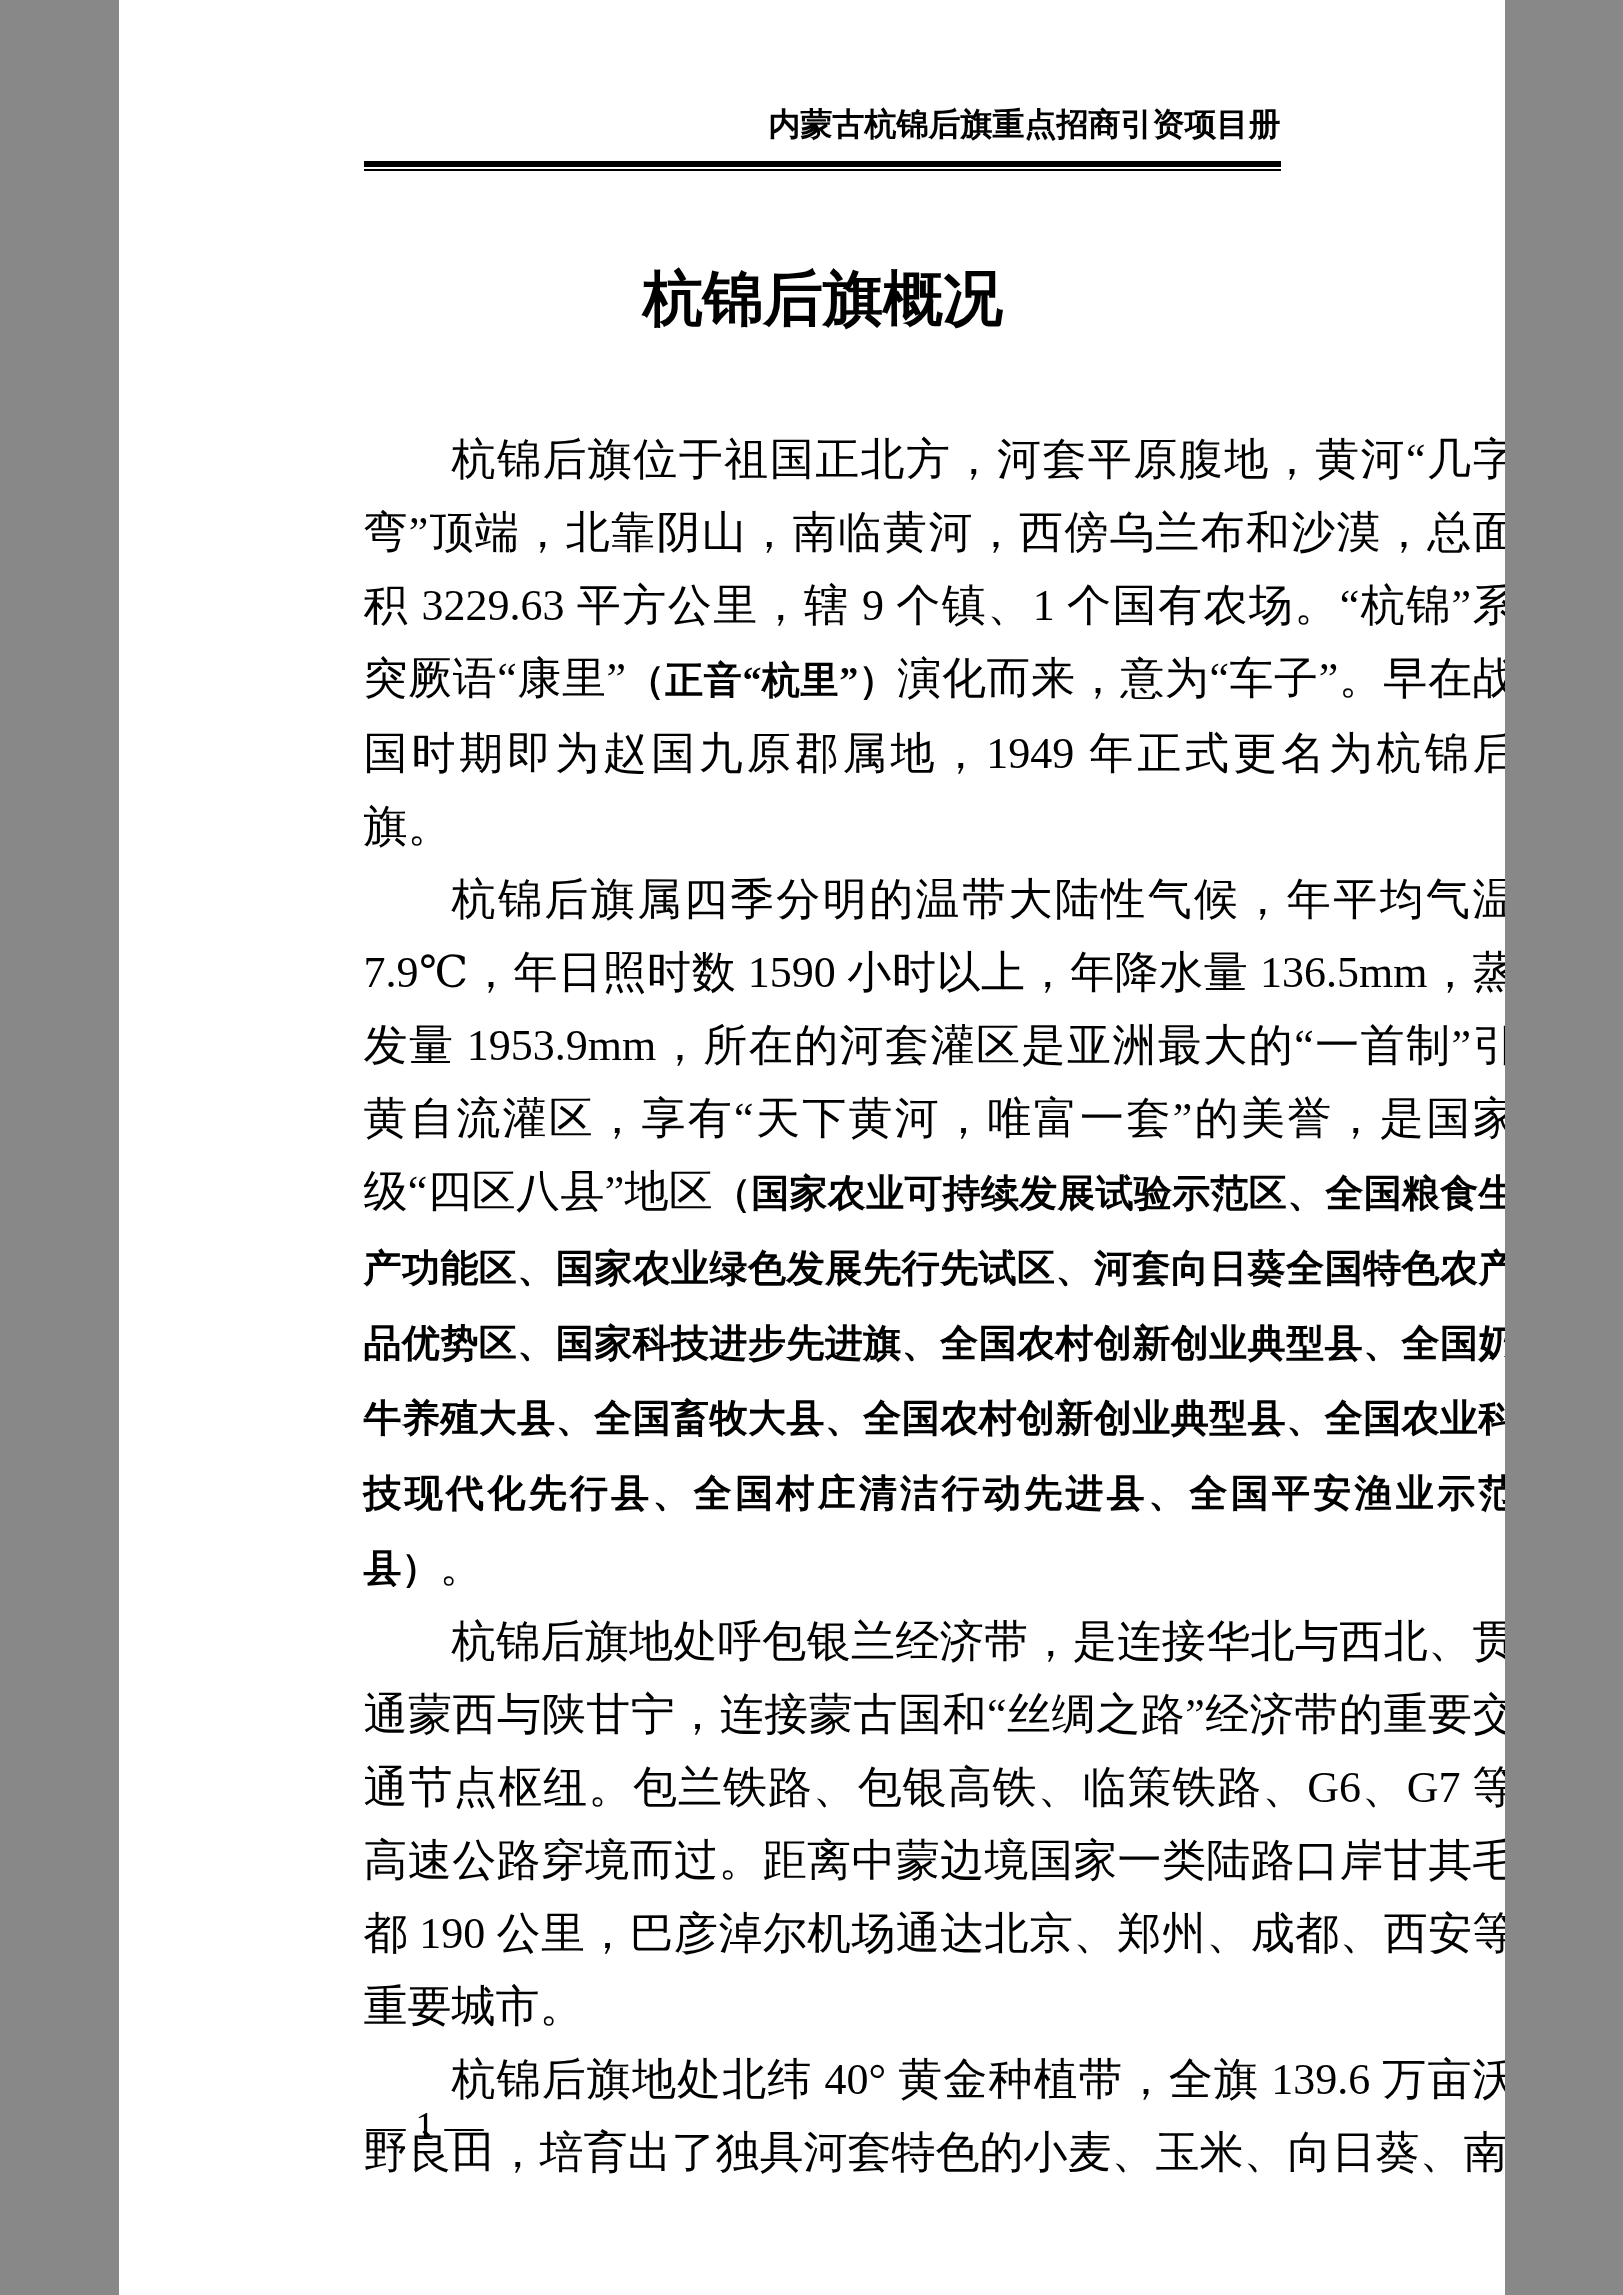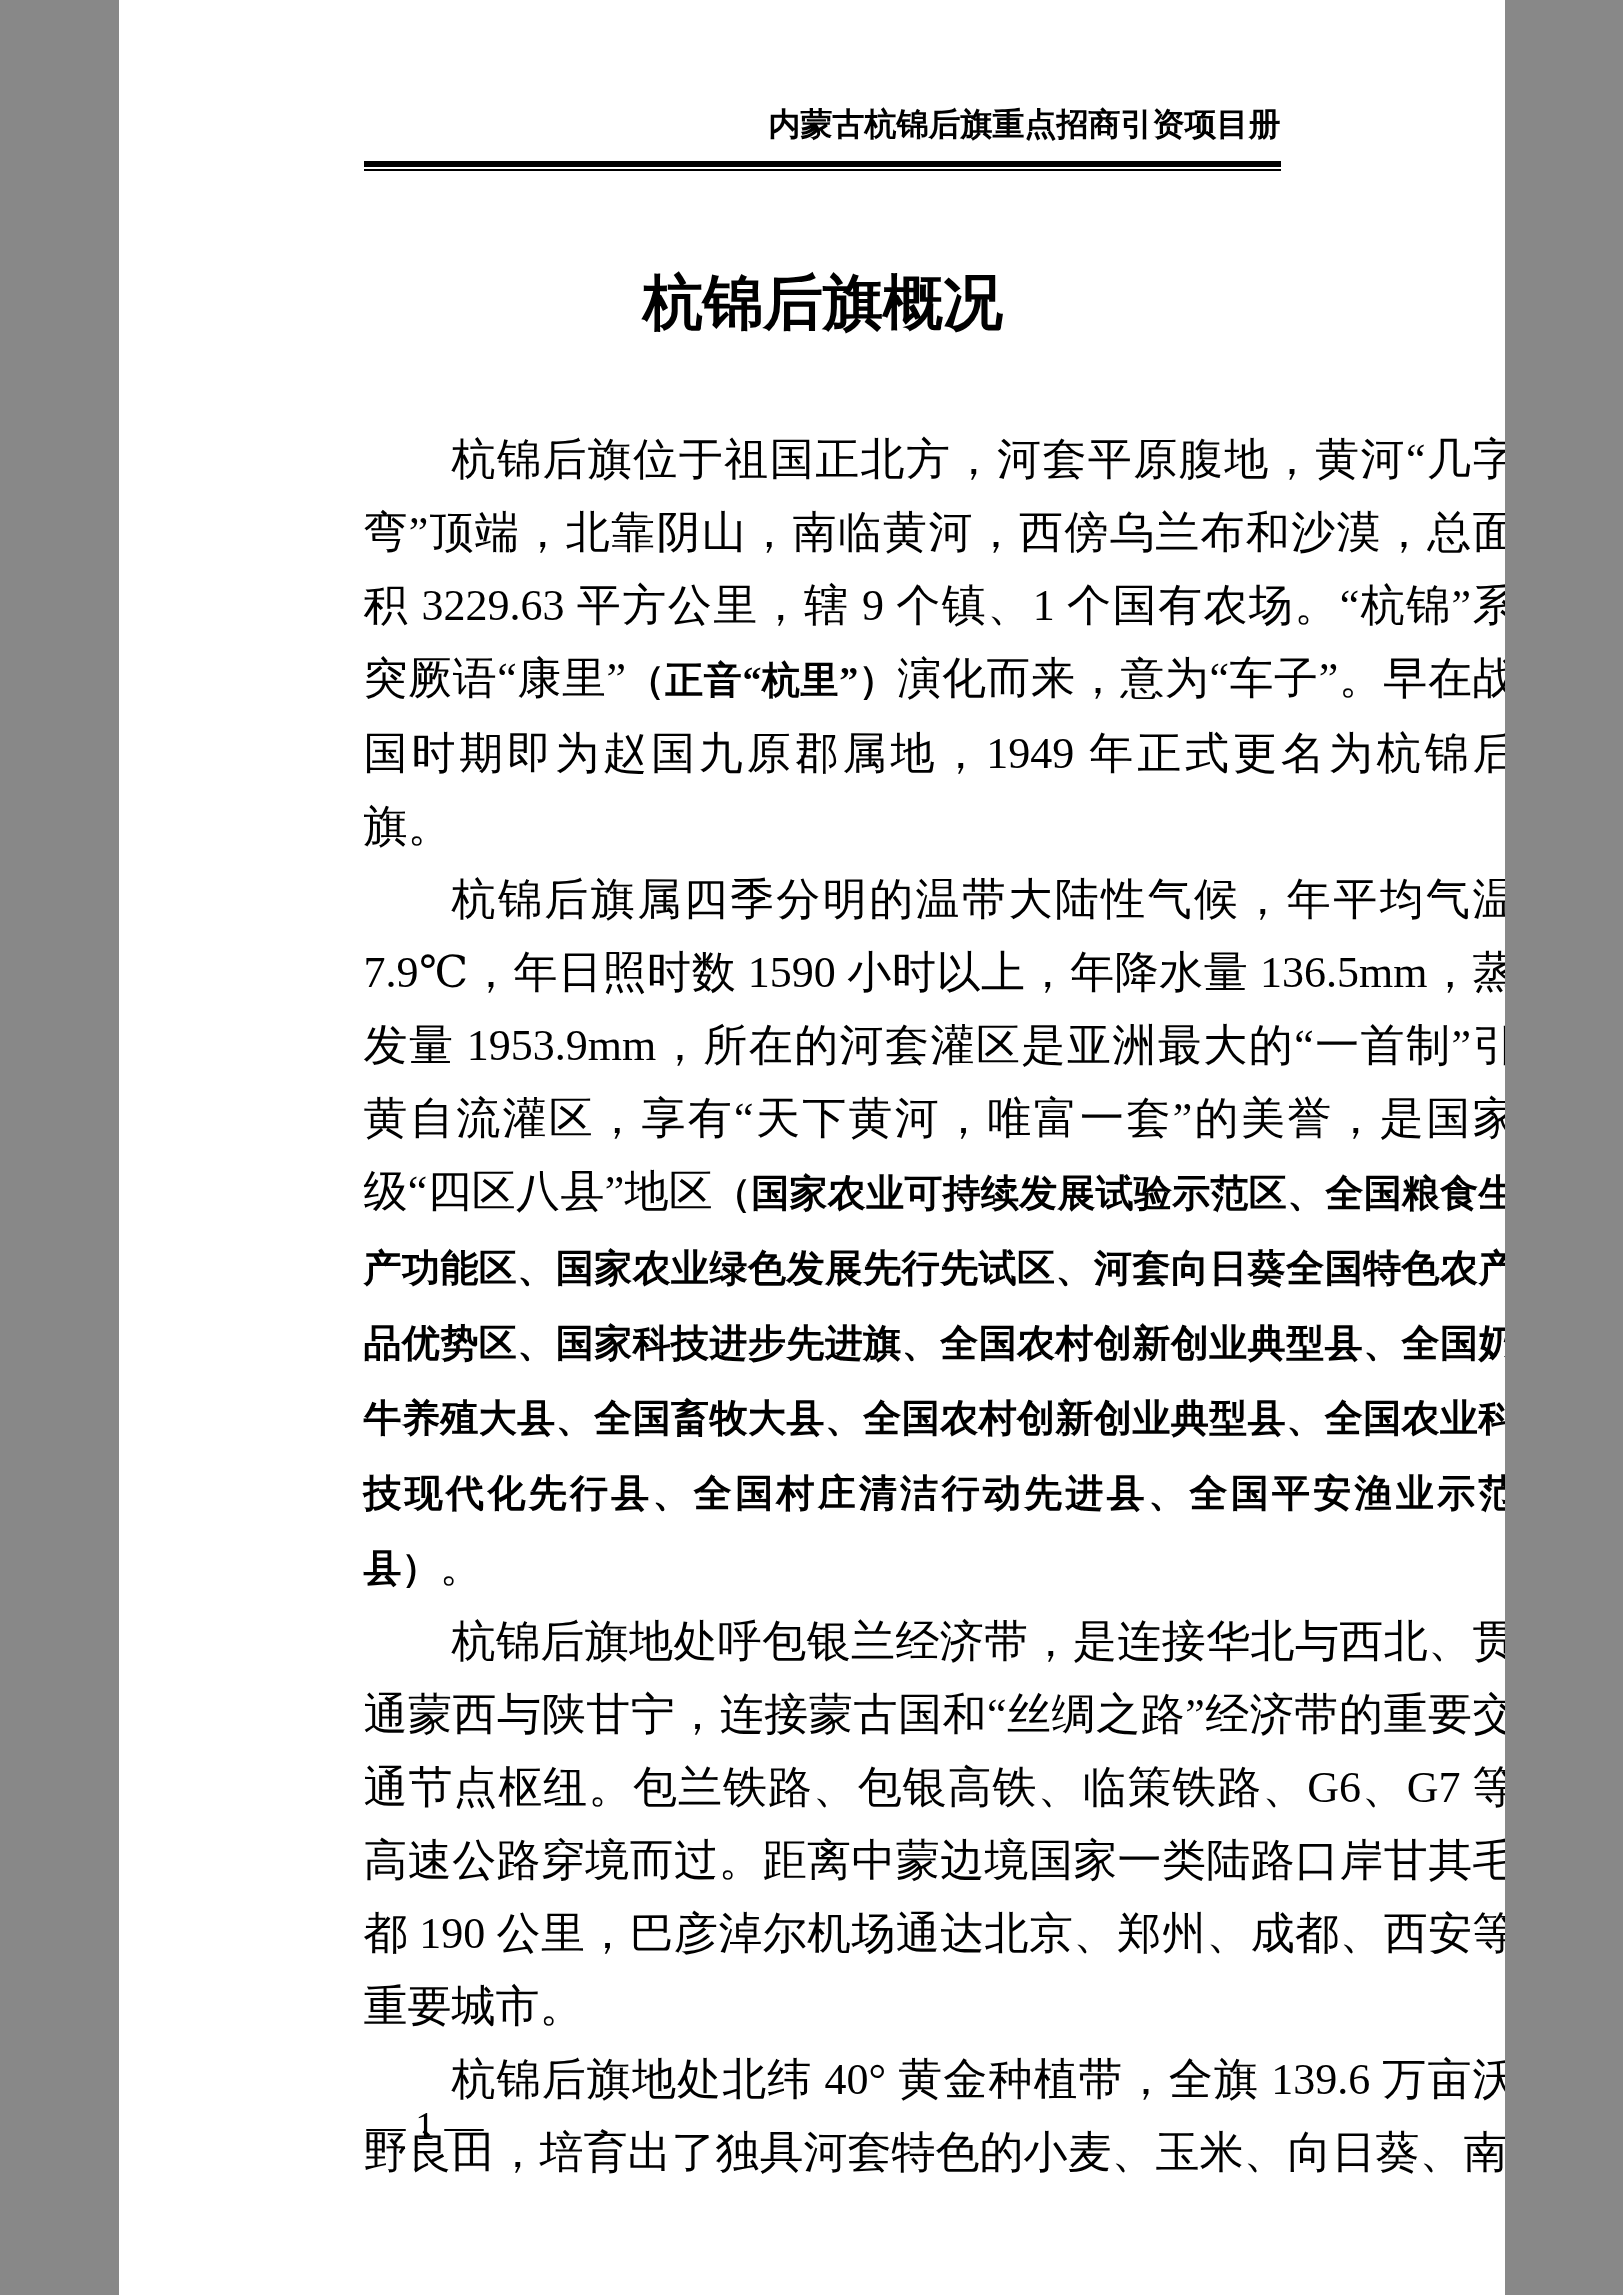--- a/index.html
+++ b/index.html
@@ -35,21 +35,21 @@
     border-top: 6px solid #000;   
     border-bottom: 2.2px solid #000; 
   }
   .page-title {
     position: absolute;
     top: 268px;
     left: 0;
     right: 0;
     margin: 0;
     text-align: center;
-    font-family: Liberation Sans, sans-serif;
+    font-family: Liberation Mono, monospace;
     font-weight: 700;
     font-size: 60px;
     line-height: 70px;
     color: #000000;
     padding-left: 23px;
   }
   .body-text {
     position: absolute;
     top: 423px;
     left: 245px;

